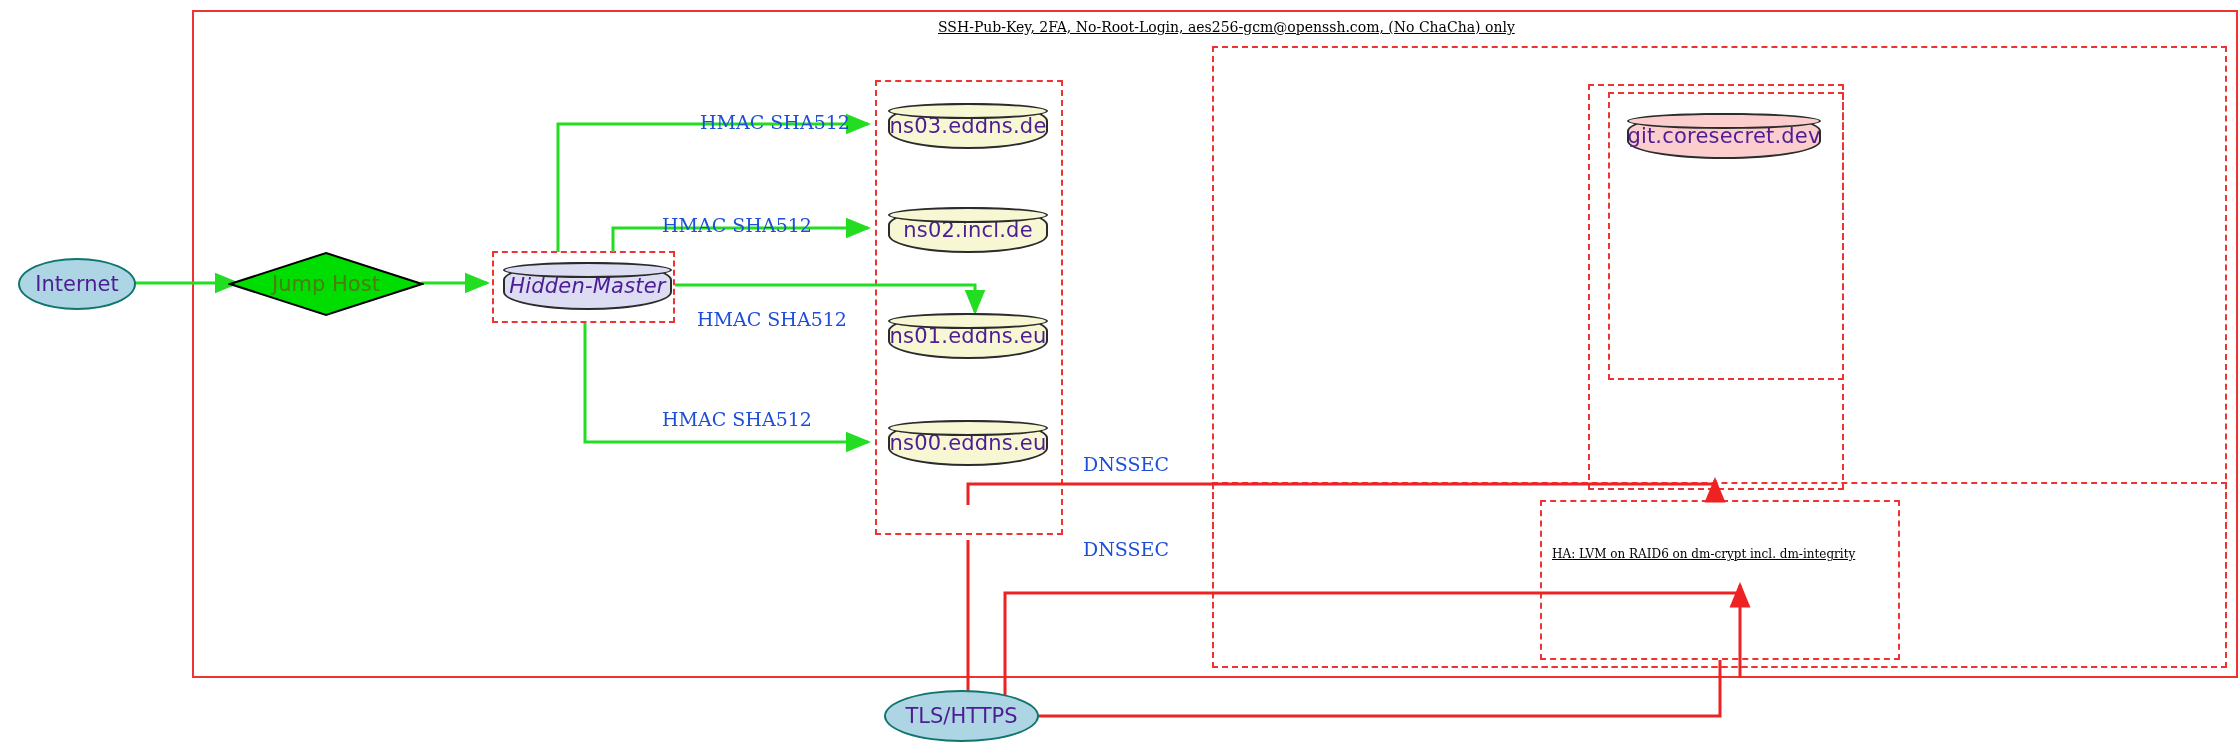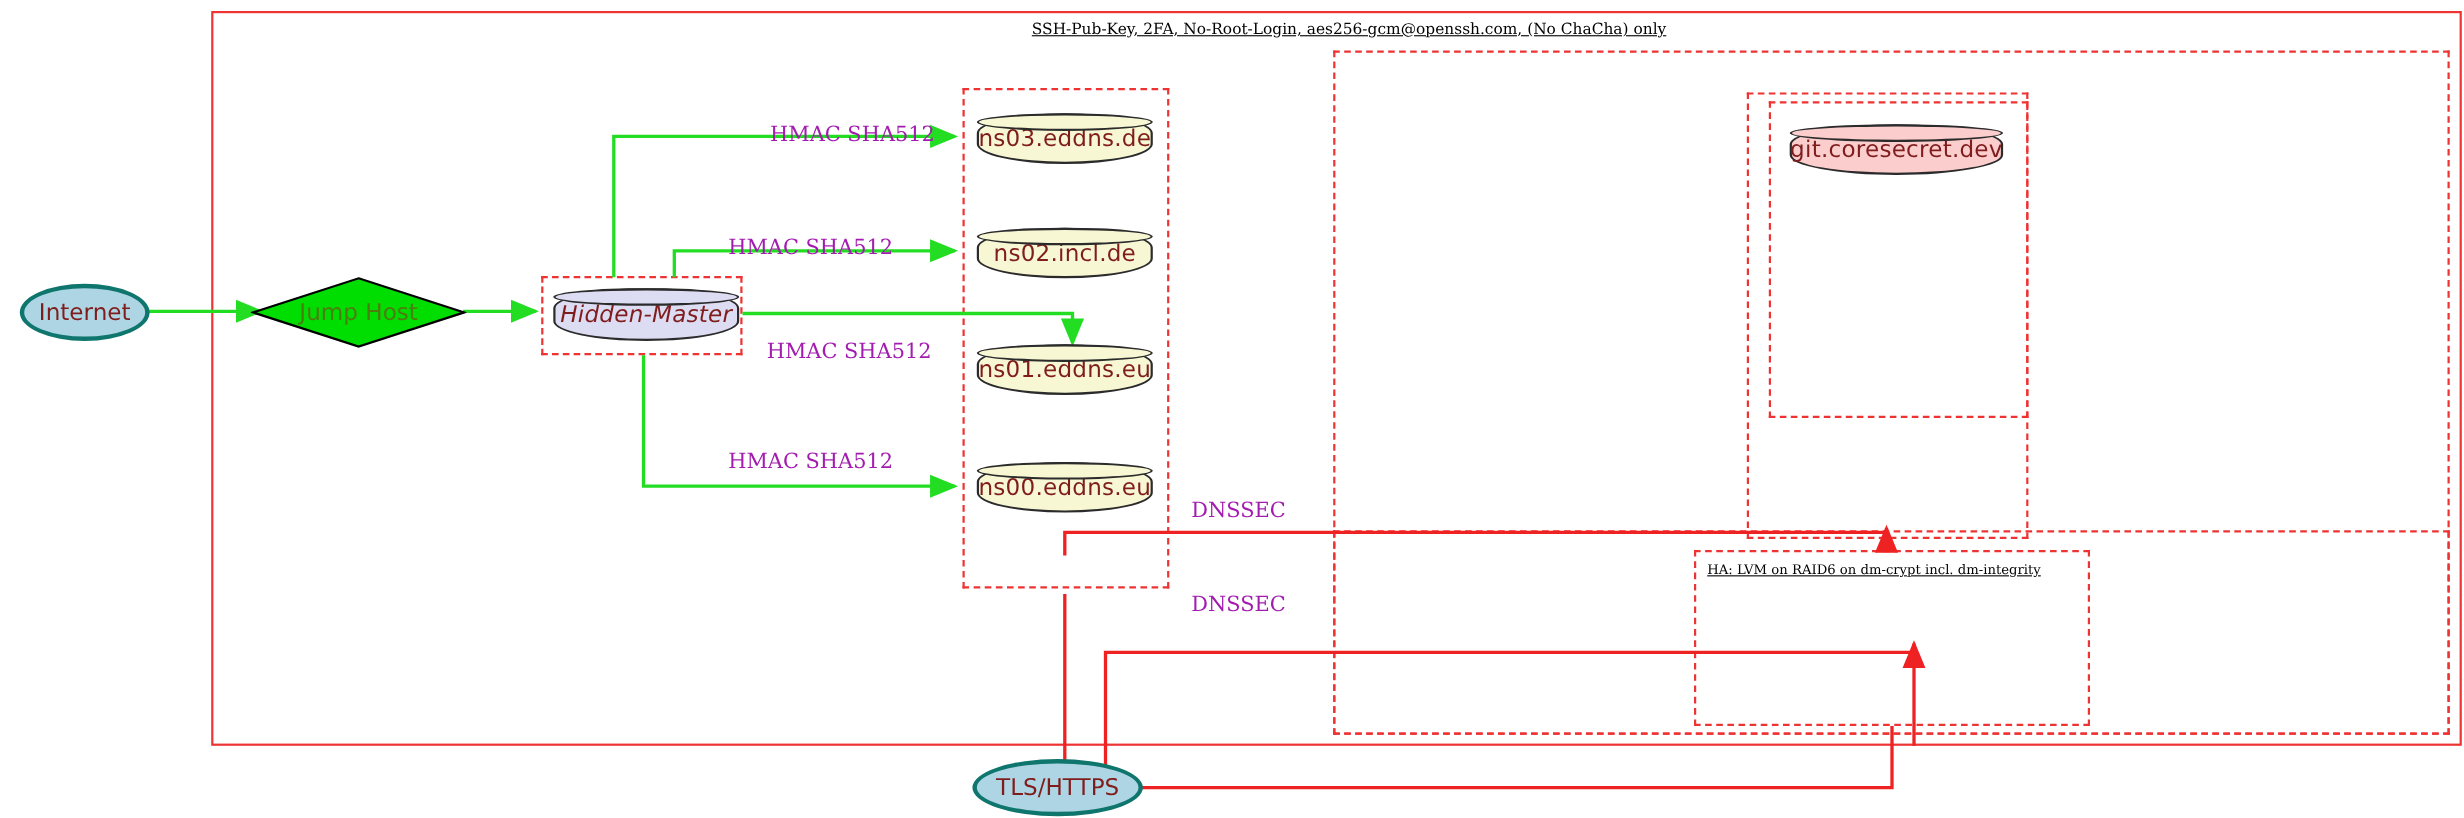--- a/index.html
+++ b/index.html
@@ -37,30 +37,31 @@
     color: #000000;
     white-space: nowrap;
     line-height: 1;
     text-decoration: underline;
   }
   .cluster-label.small {
     font-size: 13px;
   }
   .cluster-label.tiny {
     font-size: 12px;
+    margin-top: 36px;
   }
 
   
   .node {
     position: absolute;
     box-sizing: border-box;
     display: flex;
     align-items: center;
     justify-content: center;
-    color: #7f1d1d;
+    color: #4c1d95;
     white-space: nowrap;
   }
 
   
   .cyl {
     border: 2px solid #2b2b2b;
     border-radius: 50% / 18px;
     font-size: 21px;
     letter-spacing: 0.2px;
   }
@@ -75,21 +76,21 @@
     border-radius: 50%;
     background: inherit;
     box-sizing: border-box;
   }
   .cyl-lavender { background: #dcdcf2; }
   .cyl-yellow   { background: #f7f7d4; }
   .cyl-pink     { background: #fbcdcd; }
 
   
   .ellipse {
-    border: 4px solid #0f766e;
+    border: 2px solid #0f766e;
     border-radius: 50%;
     background: #aed5e3;
     font-size: 21px;
   }
 
   
   .diamond-wrap {
     position: absolute;
   }
   .diamond-wrap svg { display: block; }
@@ -112,21 +113,21 @@
     width: 2240px;
     height: 744px;
     pointer-events: none;
   }
 
   
   .edge-label {
     position: absolute;
     font-family: "DejaVu Serif", serif;
     font-size: 19px;
-    color: #a21caf;
+    color: #1d4ed8;
     white-space: nowrap;
     line-height: 1;
     text-align: right;
   }
 </style>
 </head>
 <body>
 
 <div id="canvas">
 

